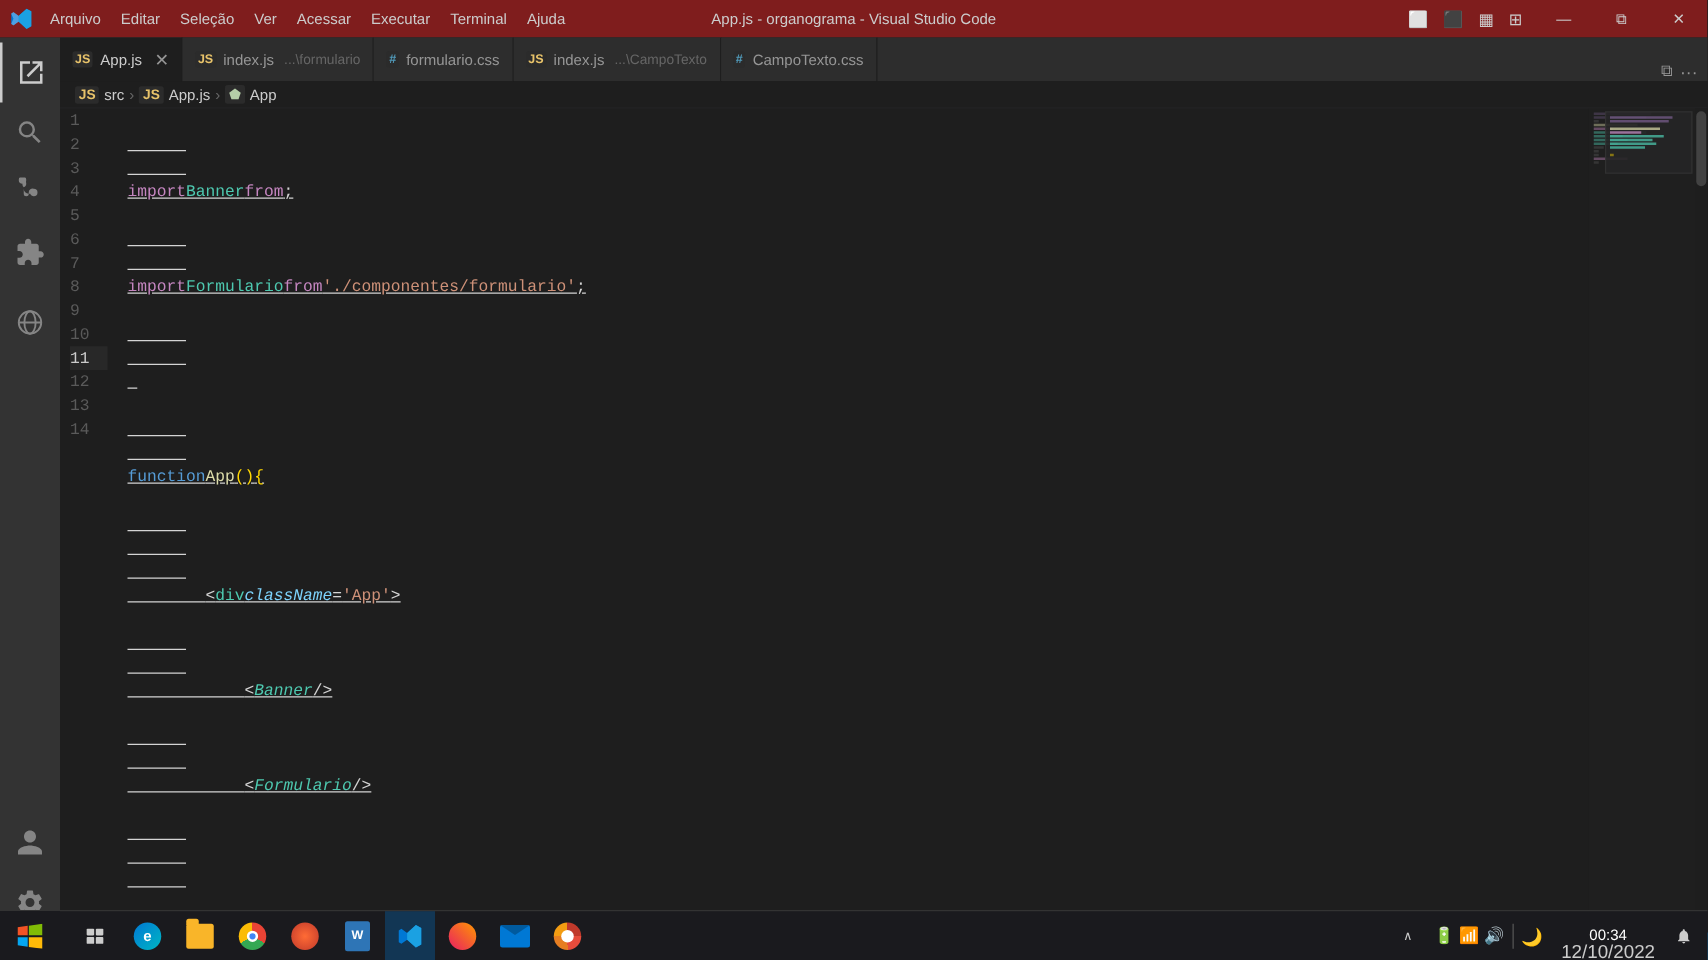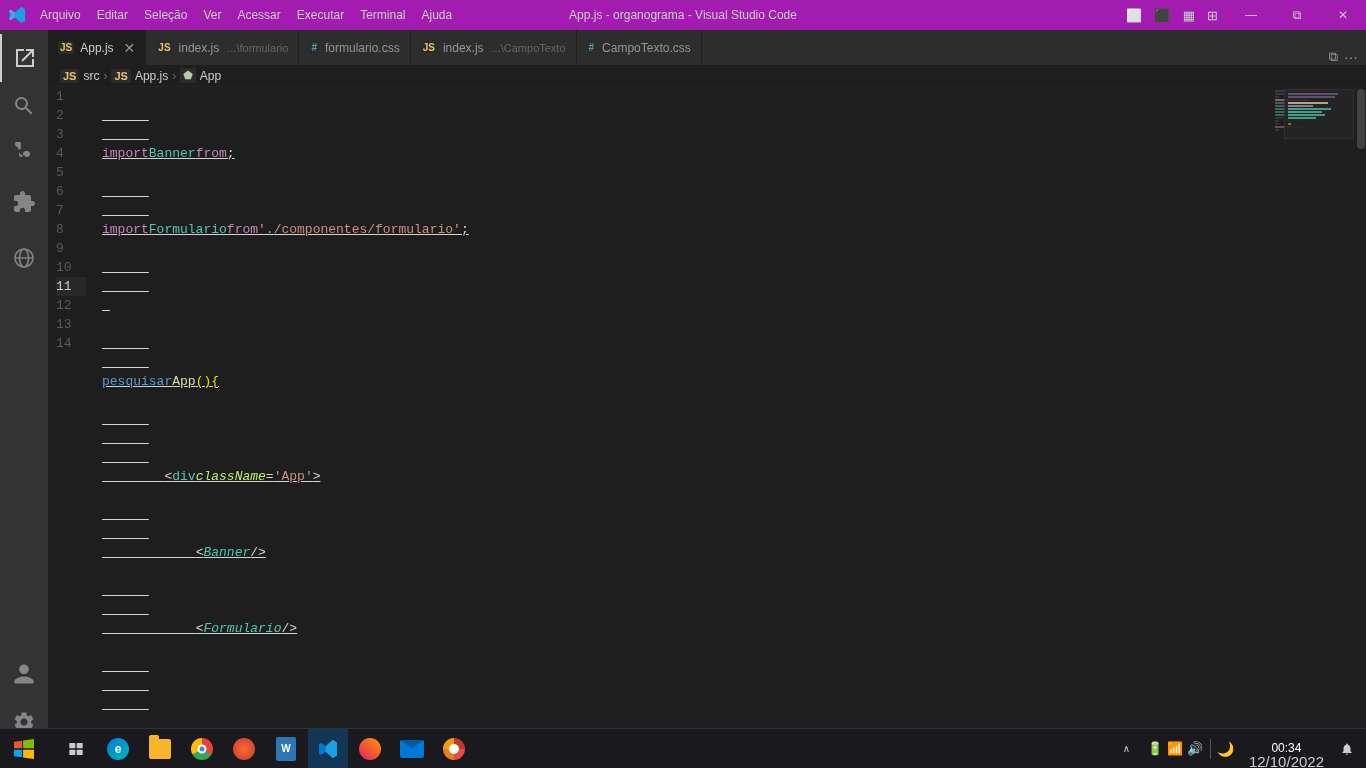--- a/index.html
+++ b/index.html
@@ -1,20 +1,20 @@
 <!DOCTYPE html>
 <html><head>
   <meta charset="utf-8">
   <style>
     * { margin: 0; padding: 0; box-sizing: border-box; }
     body { width: 1366px; height: 768px; overflow: hidden; font-family: 'Segoe UI', sans-serif; background: #1e1e1e; color: #ccc; }
 
     
     #titlebar {
-      width: 100%; height: 30px; background: #a21caf; display: flex; align-items: center; justify-content: space-between;
+      width: 100%; height: 30px; background: #7f1d1d; display: flex; align-items: center; justify-content: space-between;
       user-select: none;
     }
     #titlebar-left { display: flex; align-items: center; padding-left: 8px; gap: 6px; }
     #titlebar-left svg { width: 16px; height: 16px; }
     #titlebar-menu { display: flex; align-items: center; height: 100%; }
     #titlebar-menu span {
       padding: 0 8px; font-size: 12px; color: #ccc; height: 100%; display: flex; align-items: center; cursor: default;
     }
     #titlebar-center { position: absolute; left: 50%; transform: translateX(-50%); font-size: 12px; color: #ccc; }
     #titlebar-right { display: flex; align-items: center; }
@@ -94,21 +94,21 @@
 
     
     #vscrollbar { width: 10px; background: #1e1e1e; flex-shrink: 0; }
 
     
     .kw { color: #c586c0; } 
     .kw2 { color: #569cd6; } 
     .fn { color: #dcdcaa; } 
     .str { color: #ce9178; } 
     .tag { color: #4ec9b0; } 
-    .attr2 { color: #bef264; } 
+    .attr2 { color: #7dd3fc; } 
     .punct { color: #d4d4d4; }
     .imp { color: #c586c0; } 
     .from { color: #c586c0; }
     .cls { color: #4ec9b0; }
     .bracket { color: #ffd700; }
     .bracket2 { color: #da70d6; }
     em { font-style: italic; }
 
     
     #status-bar {
@@ -287,21 +287,21 @@
       <div class="line">14</div>
     </div>
     <div id="code-content">
       
       <div class="line"><span class="imp">import</span> <span class="cls">Banner</span> <span class="from">from</span> <span class="punct">;</span></div>
       
       <div class="line"><span class="imp">import</span> <span class="cls">Formulario</span> <span class="from">from</span> <span class="str">'./componentes/formulario'</span><span class="punct">;</span></div>
       
       <div class="line">&nbsp;</div>
       
-      <div class="line"><span class="kw2">pesquisar</span> <span class="fn">App</span><span class="bracket">()</span> <span class="bracket">{</span></div>
+      <div class="line"><span class="kw2">function</span> <span class="fn">App</span><span class="bracket">()</span> <span class="bracket">{</span></div>
       
       
       <div class="line">&nbsp;&nbsp;&nbsp;&nbsp;&nbsp;&nbsp;&nbsp;&nbsp;<span class="punct">&lt;</span><span class="tag">div</span> <em><span class="attr2">className</span></em><span class="punct">=</span><span class="str">'App'</span><span class="punct">&gt;</span></div>
       
       <div class="line">&nbsp;&nbsp;&nbsp;&nbsp;&nbsp;&nbsp;&nbsp;&nbsp;&nbsp;&nbsp;&nbsp;&nbsp;<span class="punct">&lt;</span><em><span class="tag">Banner</span></em> <span class="punct">/&gt;</span></div>
       
       <div class="line">&nbsp;&nbsp;&nbsp;&nbsp;&nbsp;&nbsp;&nbsp;&nbsp;&nbsp;&nbsp;&nbsp;&nbsp;<span class="punct">&lt;</span><em><span class="tag">Formulario</span></em> <span class="punct">/&gt;</span></div>
       
       
       

